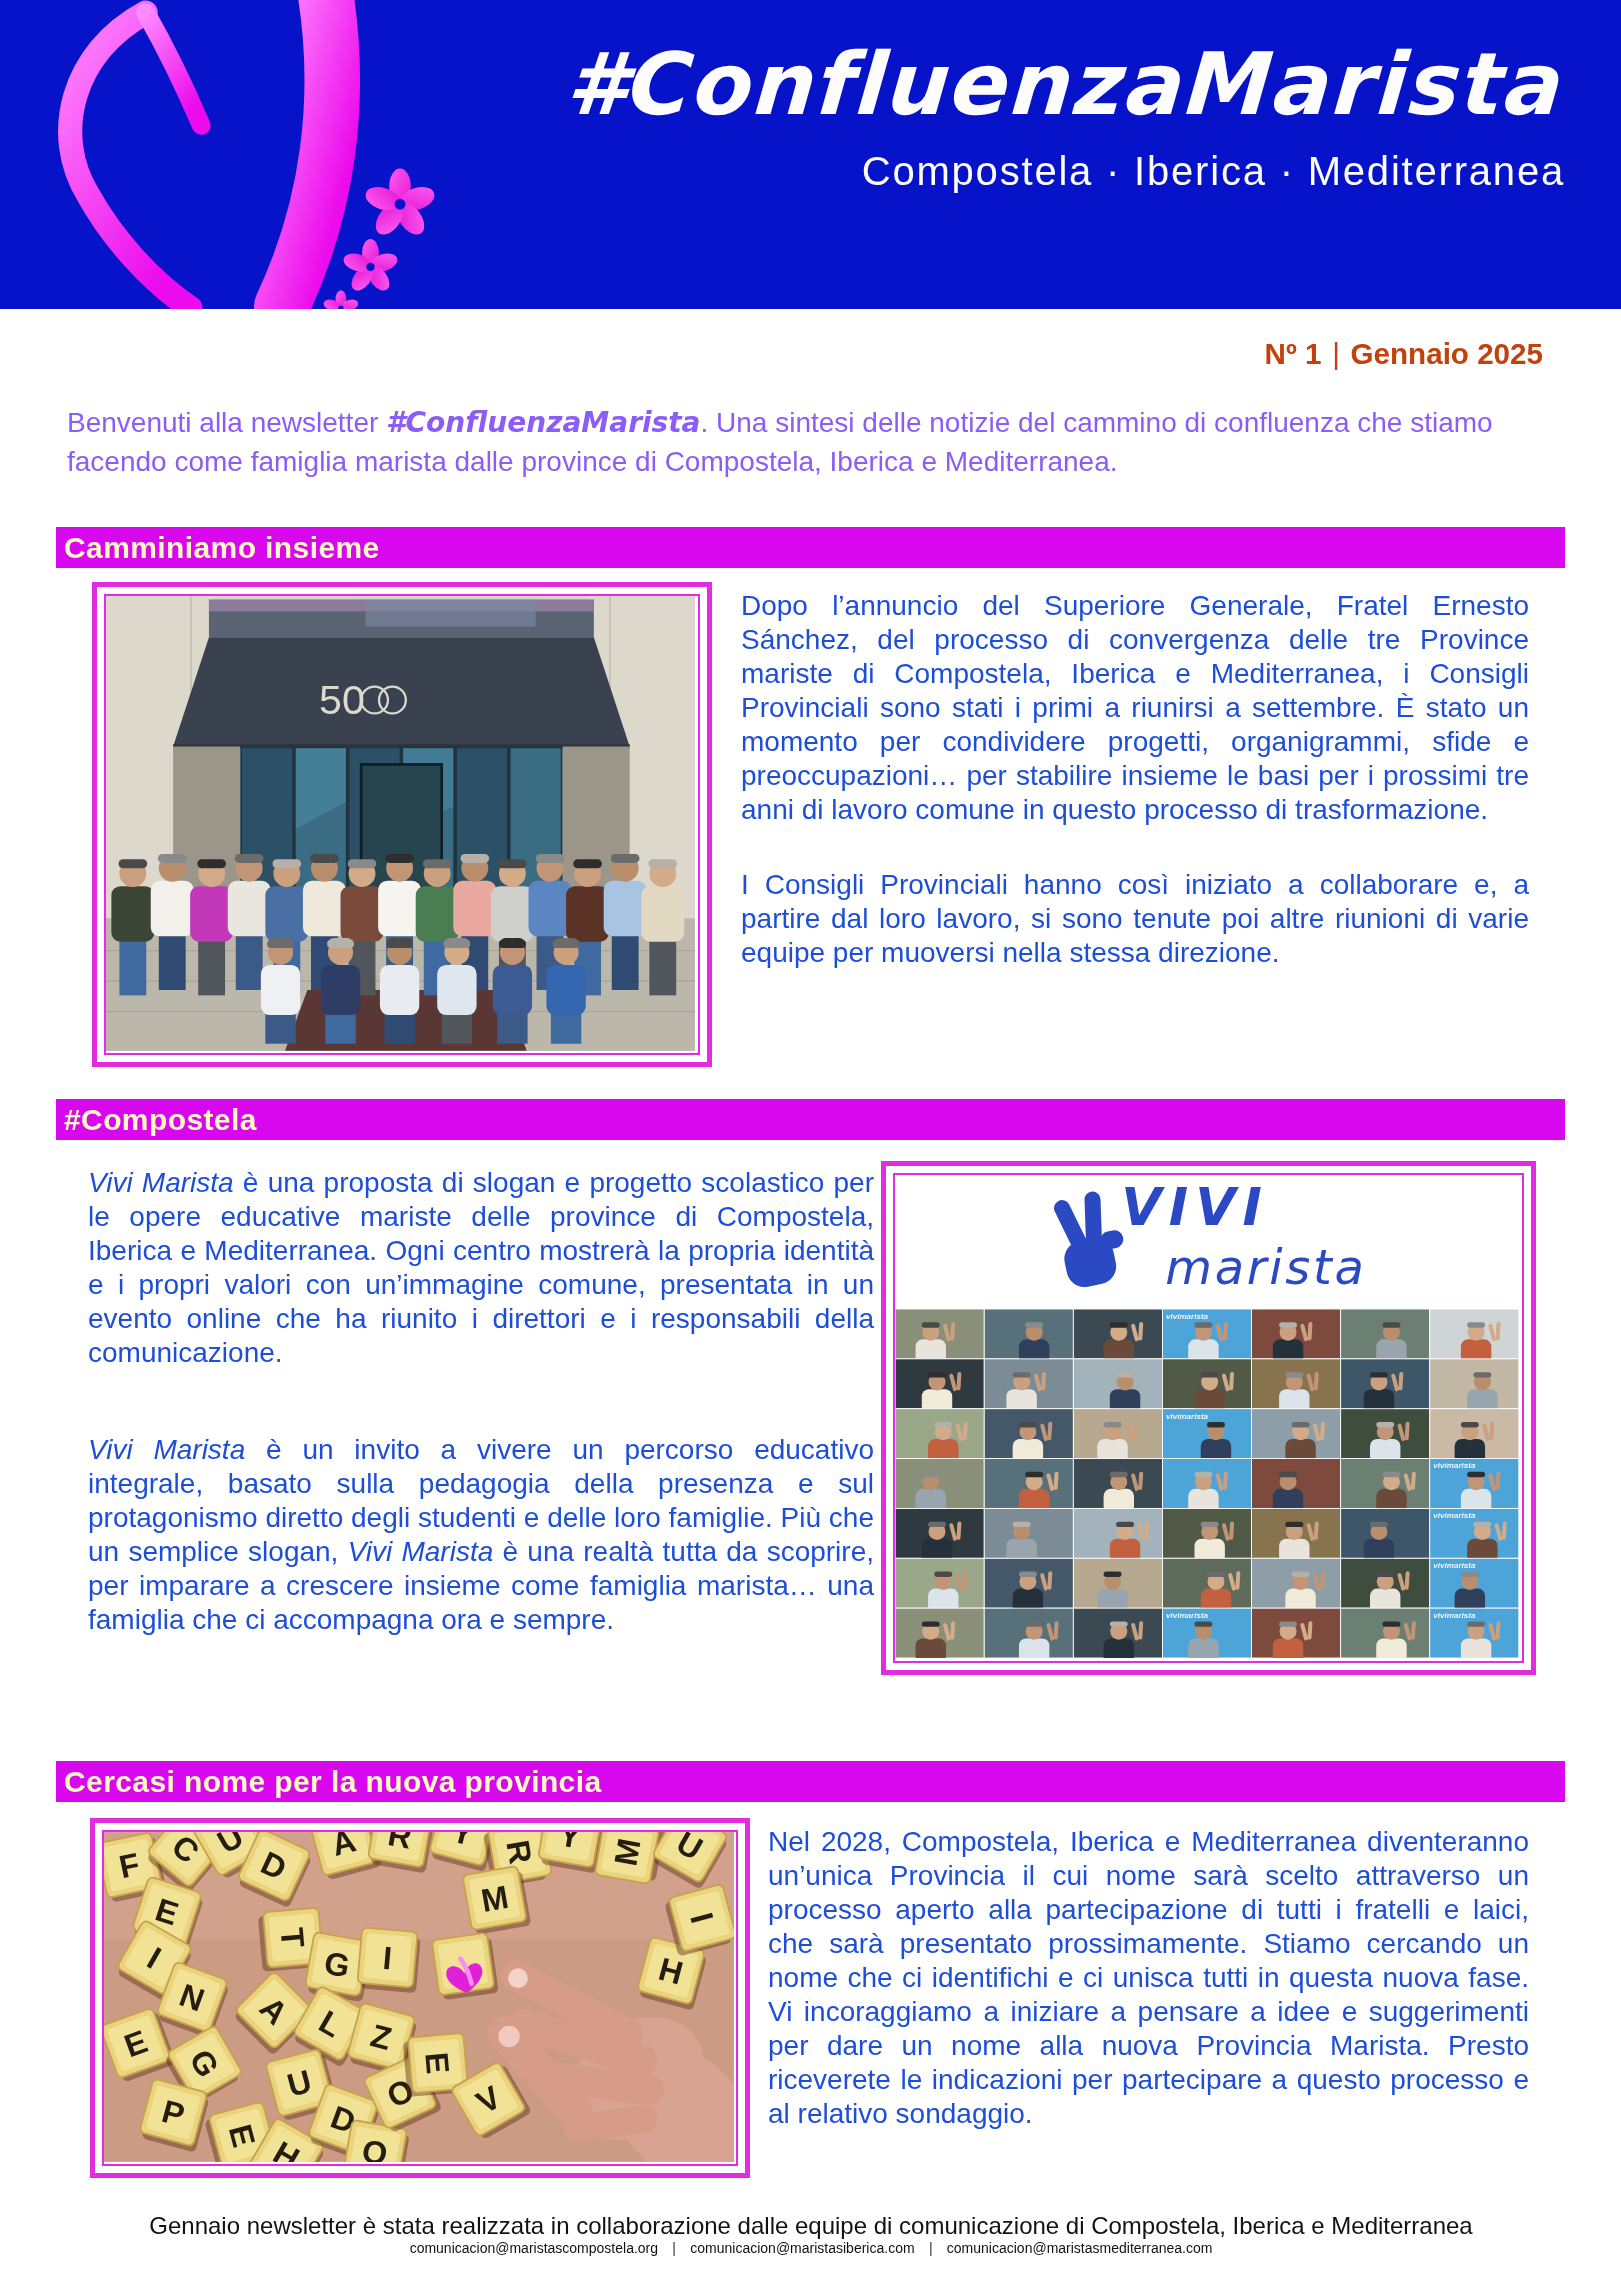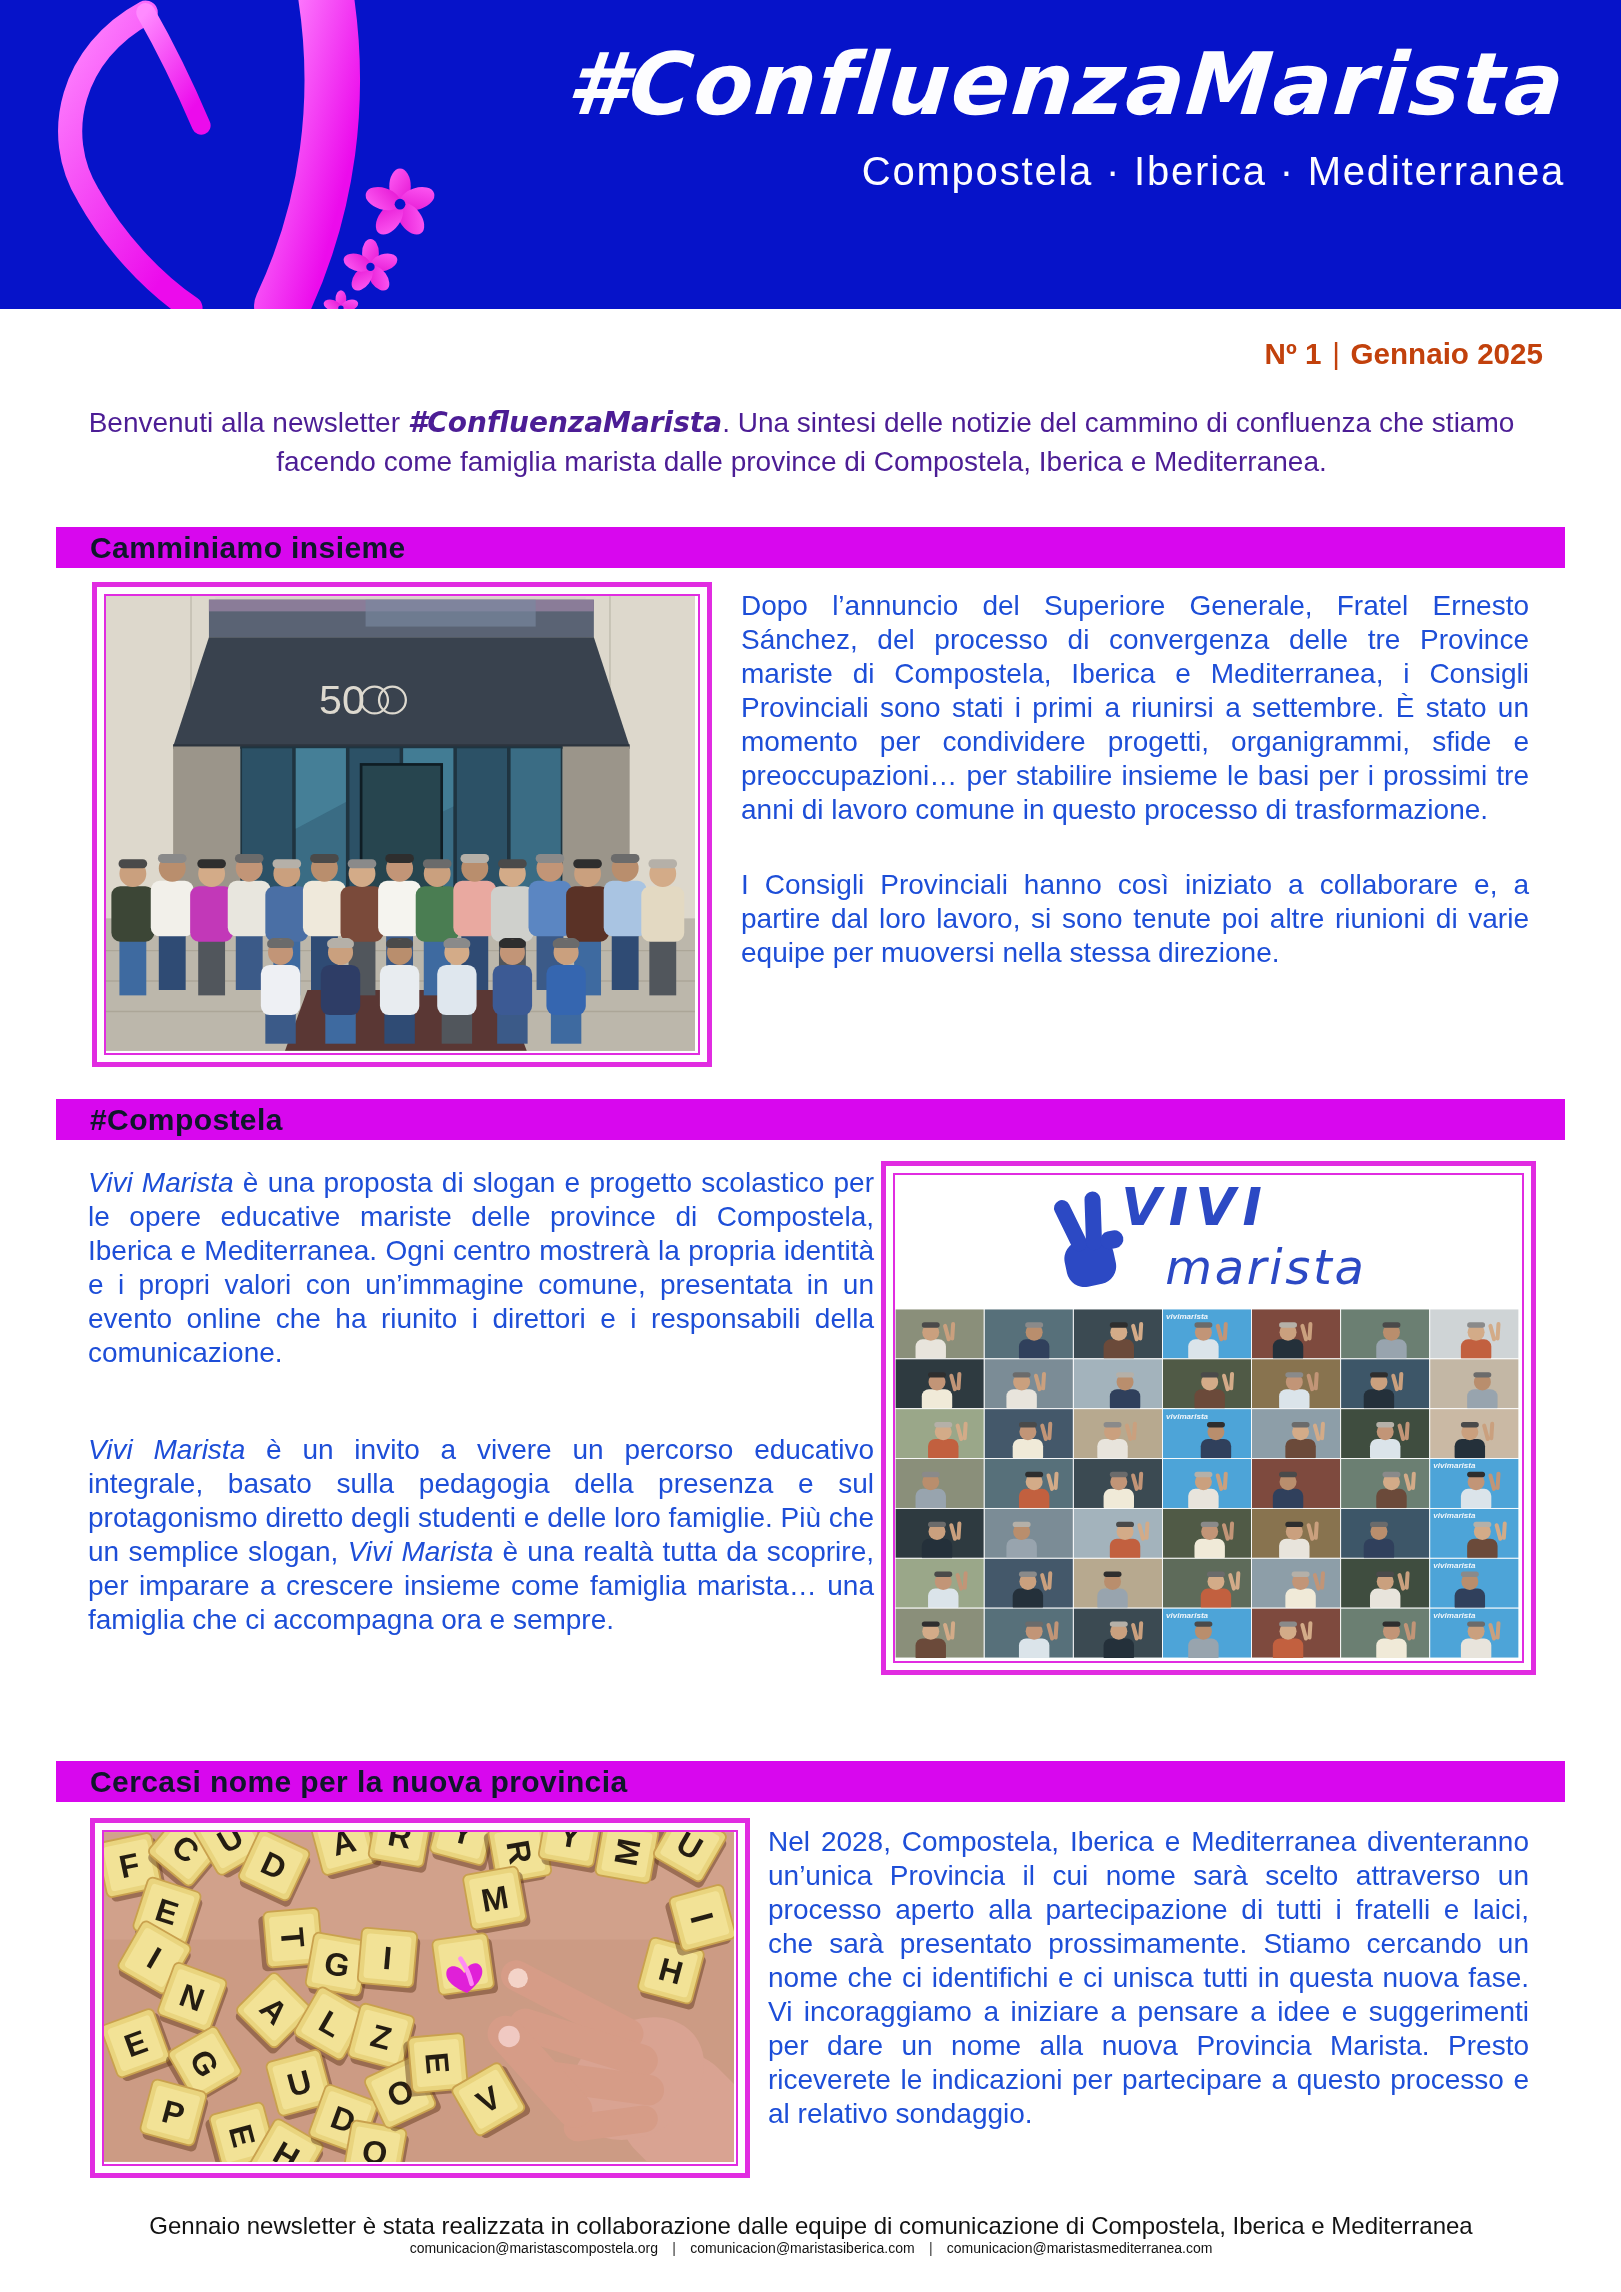--- a/index.html
+++ b/index.html
@@ -13,26 +13,26 @@
   .title{font-family:cursive,"DejaVu Sans",sans-serif;font-style:italic;font-weight:700;
          font-size:86px;letter-spacing:1.8px;transform:skewX(-5deg);line-height:1.05;}
   .subtitle{margin-top:19.7px;font-size:40px;letter-spacing:1.8px;font-weight:400;}
 
   
   .issue{position:absolute;top:337px;right:79px;font-size:29.6px;font-weight:700;color:#c2410c;}
   .issue .sep{padding:0 10.7px;font-weight:400;}
 
   
   .intro{position:absolute;top:403px;left:67px;width:1469px;font-size:28px;line-height:39px;
-         color:#4c1d95;text-align:center;}
+         color:#8b5cf6;}
   .hand{font-family:cursive,"DejaVu Sans",sans-serif;font-style:italic;font-weight:700;}
 
   
-  .bar{position:absolute;left:56px;width:1509px;height:41px;background:#d807ee;color:#0f172a;
-       font-size:30px;font-weight:700;display:flex;align-items:center;padding-left:34px;
+  .bar{position:absolute;left:56px;width:1509px;height:41px;background:#d807ee;color:#fef9c3;
+       font-size:30px;font-weight:700;display:flex;align-items:center;padding-left:8px;
        box-sizing:border-box;letter-spacing:0.4px;}
   #bar1{top:527px;} #bar2{top:1099px;} #bar3{top:1761px;}
 
   
   .body-text{position:absolute;color:#1d4ed8;font-size:28px;line-height:34px;text-align:justify;}
   .body-text p{margin:0;}
   #s1-text{top:589px;left:741px;width:788px;}
   #s1-text p + p{margin-top:41px;}
   #s2-text{top:1166px;left:88px;width:786px;}
   #s2-text p + p{margin-top:63px;}

